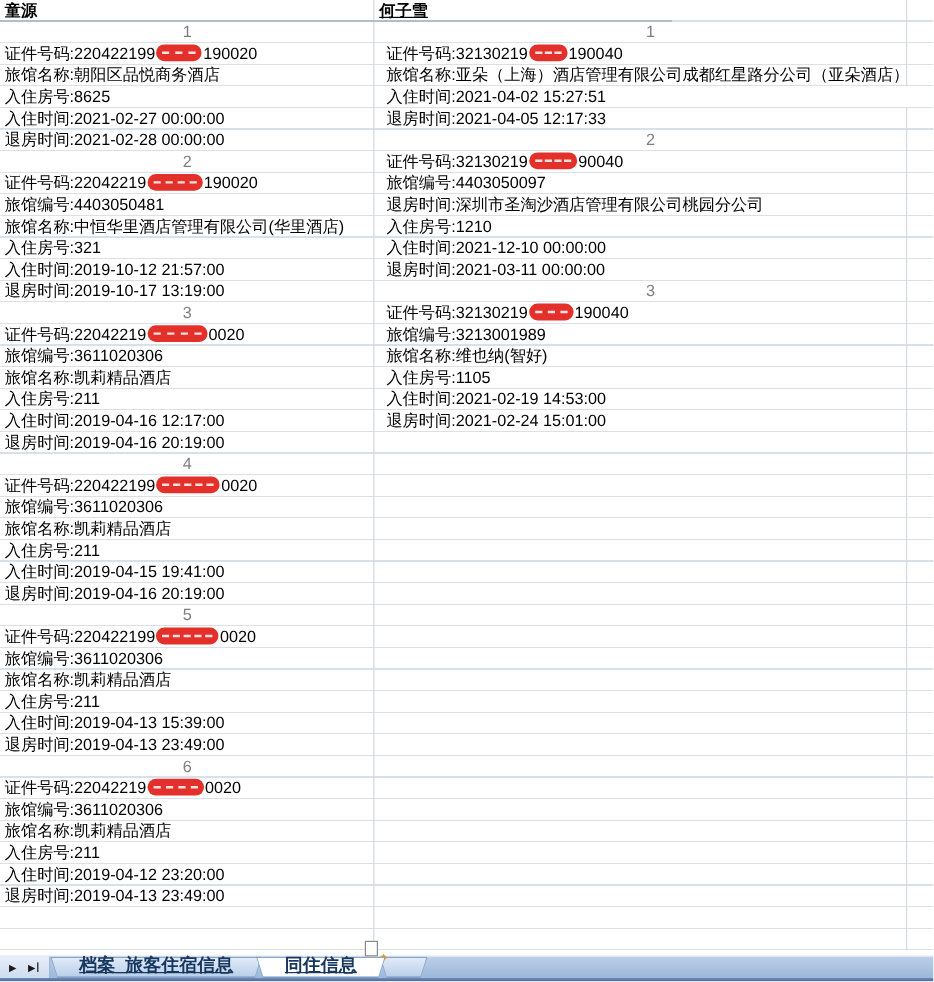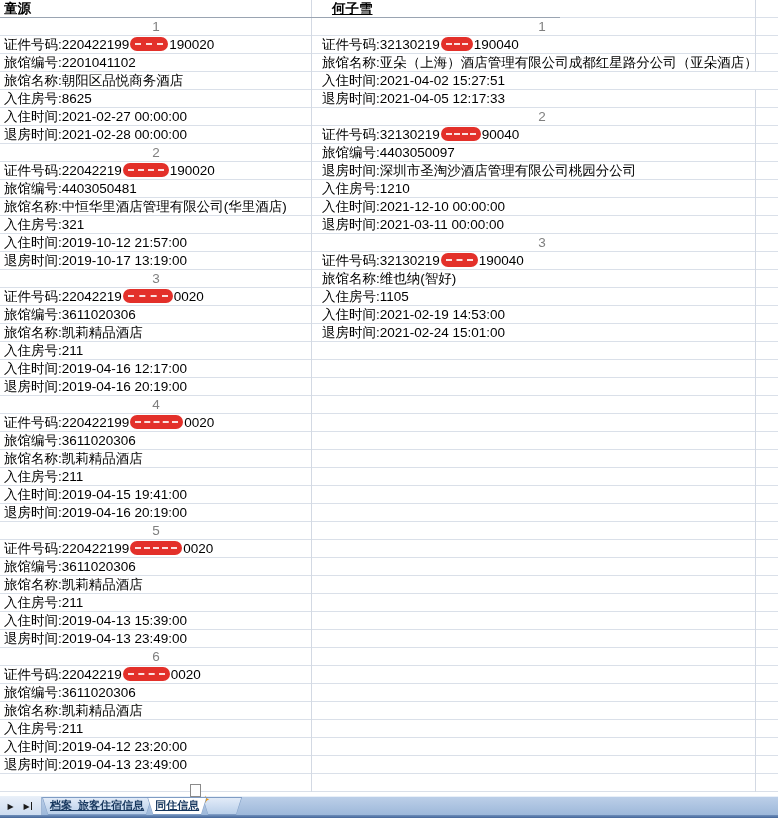--- a/index.html
+++ b/index.html
@@ -8,21 +8,21 @@
   
   #grid{position:absolute;left:0;top:0;width:778px;height:793px;
         background:repeating-linear-gradient(to bottom,transparent 0 17px,#dae0e9 17px 18px);}
   .vline{position:absolute;width:1px;background:#d3d9e3;}
   #vline-mid{left:311px;top:0;height:792px;}
   #vline-right-a{left:755px;top:0;height:72px;}
   #vline-right-b{left:755px;top:90px;height:702px;}
   #header-underline{position:absolute;left:0;top:17px;width:560px;height:1px;background:#9aa4b2;}
   .col-header{position:absolute;top:0;height:18px;line-height:18px;font-weight:bold;white-space:nowrap;}
   #hdr-a{left:4px;}
-  #hdr-b{left:332px;text-decoration:underline;}
+  #hdr-b{left:316px;text-decoration:underline;}
   
   .col{position:absolute;top:18px;}
   #col-a{left:0;width:312px;}
   #col-b{left:312px;width:460px;}
   .rec{width:100%;}
   .rec-num{height:18px;line-height:18px;text-align:center;color:#7f7f7f;}
   .line{height:18px;line-height:18px;white-space:nowrap;}
   #col-a .line{padding-left:4px;}
   #col-b .line{padding-left:10px;}
   .redact{display:inline-block;height:14px;border-radius:8px;vertical-align:-2px;
@@ -38,22 +38,22 @@
           font-size:8px;color:#1a1a1a;cursor:default;}
   .navbtn .bar{display:inline-block;width:1px;height:8px;background:#1a1a1a;margin-left:1px;}
   .tab{position:relative;height:18px;margin-right:-5px;}
   .tab .tab-edge{position:absolute;inset:0;background:#7f9cc4;
        clip-path:polygon(0 0,100% 0,calc(100% - 6px) 100%,6px 100%);}
   .tab .tab-fill{position:absolute;left:1px;right:1px;top:1px;bottom:1px;
        clip-path:polygon(0 0,100% 0,calc(100% - 5px) 100%,5px 100%);}
   .tab-inactive .tab-fill{background:linear-gradient(#e2ebf8,#b9cfe9);}
   .tab-active .tab-fill{background:#ffffff;}
   .tab-active{z-index:2;}
-  .tab-label{position:relative;display:block;padding:0 8px;line-height:16px;
-       font-size:11px;font-weight:bold;color:#17375e;text-decoration:underline;white-space:nowrap;}
+  .tab-label{position:relative;display:block;padding:0 24px;line-height:16px;
+       font-size:15px;font-weight:bold;color:#17375e;text-decoration:underline;white-space:nowrap;}
   #tab-insert{width:40px;}
   .insert-ic{position:relative;width:16px;height:14px;margin:2px auto 0 auto;}
   .insert-ic .sheet-ic{position:absolute;right:1px;bottom:0;width:9px;height:11px;
        background:#fdfdfd;border:1px solid #8a8a8a;}
   .insert-ic .star-ic{position:absolute;left:-1px;top:-3px;font-size:10px;color:#f59b00;
        text-shadow:0 0 1px #c87800;}
   #bottom-edge{position:absolute;left:0;top:815px;width:778px;height:3px;
        background:linear-gradient(#6f8fba,#44669a);}
 </style>
 </head>
@@ -67,21 +67,20 @@
   <div id="vline-right-b" class="vline"></div>
   <div id="header-underline"></div>
 
   <div id="hdr-a" class="col-header">童源</div>
   <div id="hdr-b" class="col-header">何子雪</div>
 
   <div id="col-a" class="col">
       <div class="rec">
         <div class="rec-num" style="color: rgb(127, 127, 127);">1</div>
         <div class="line">证件号码:220422199<span class="redact" style="width: 38px; background: rgb(227, 48, 42);"><span class="dash"></span></span>190020</div>
-        <div class="line">旅馆编号:2201041102</div>
         <div class="line">旅馆名称:朝阳区品悦商务酒店</div>
         <div class="line">入住房号:8625</div>
         <div class="line">入住时间:2021-02-27 00:00:00</div>
         <div class="line">退房时间:2021-02-28 00:00:00</div>
       </div>
       <div class="rec">
         <div class="rec-num" style="color: rgb(127, 127, 127);">2</div>
         <div class="line">证件号码:22042219<span class="redact" style="width: 46px; background: rgb(227, 48, 42);"><span class="dash"></span></span>190020</div>
         <div class="line">旅馆编号:4403050481</div>
         <div class="line">旅馆名称:中恒华里酒店管理有限公司(华里酒店)</div>
@@ -139,20 +138,21 @@
         <div class="line">证件号码:32130219<span class="redact" style="width: 40px; background: rgb(227, 48, 42);"><span class="dash"></span></span>90040</div>
         <div class="line">旅馆编号:4403050097</div>
         <div class="line">退房时间:深圳市圣淘沙酒店管理有限公司桃园分公司</div>
         <div class="line">入住房号:1210</div>
         <div class="line">入住时间:2021-12-10 00:00:00</div>
         <div class="line">退房时间:2021-03-11 00:00:00</div>
       </div>
       <div class="rec">
         <div class="rec-num" style="color: rgb(127, 127, 127);">3</div>
         <div class="line">证件号码:32130219<span class="redact" style="width: 37px; background: rgb(227, 48, 42);"><span class="dash"></span></span>190040</div>
+        <div class="line">旅馆编号:3213001989</div>
         <div class="line">旅馆名称:维也纳(智好)</div>
         <div class="line">入住房号:1105</div>
         <div class="line">入住时间:2021-02-19 14:53:00</div>
         <div class="line">退房时间:2021-02-24 15:01:00</div>
       </div>
     </div>
 
   <div id="tabbar">
     <div id="sheetnav">
       <span class="navbtn">▶</span>

